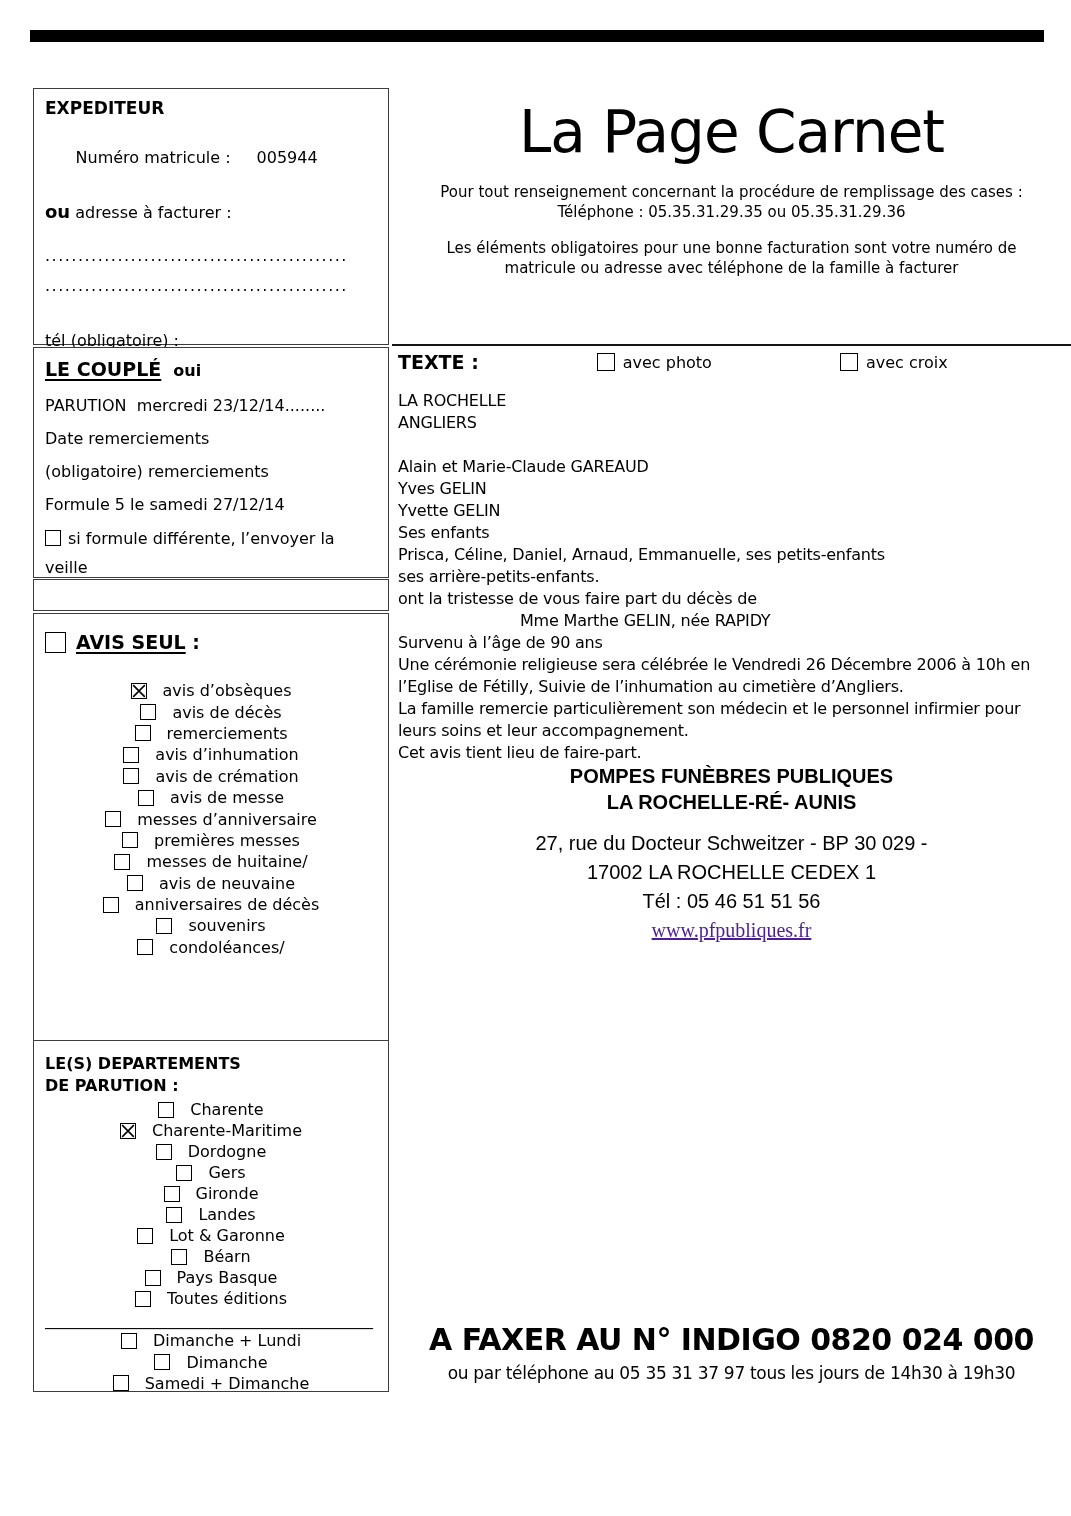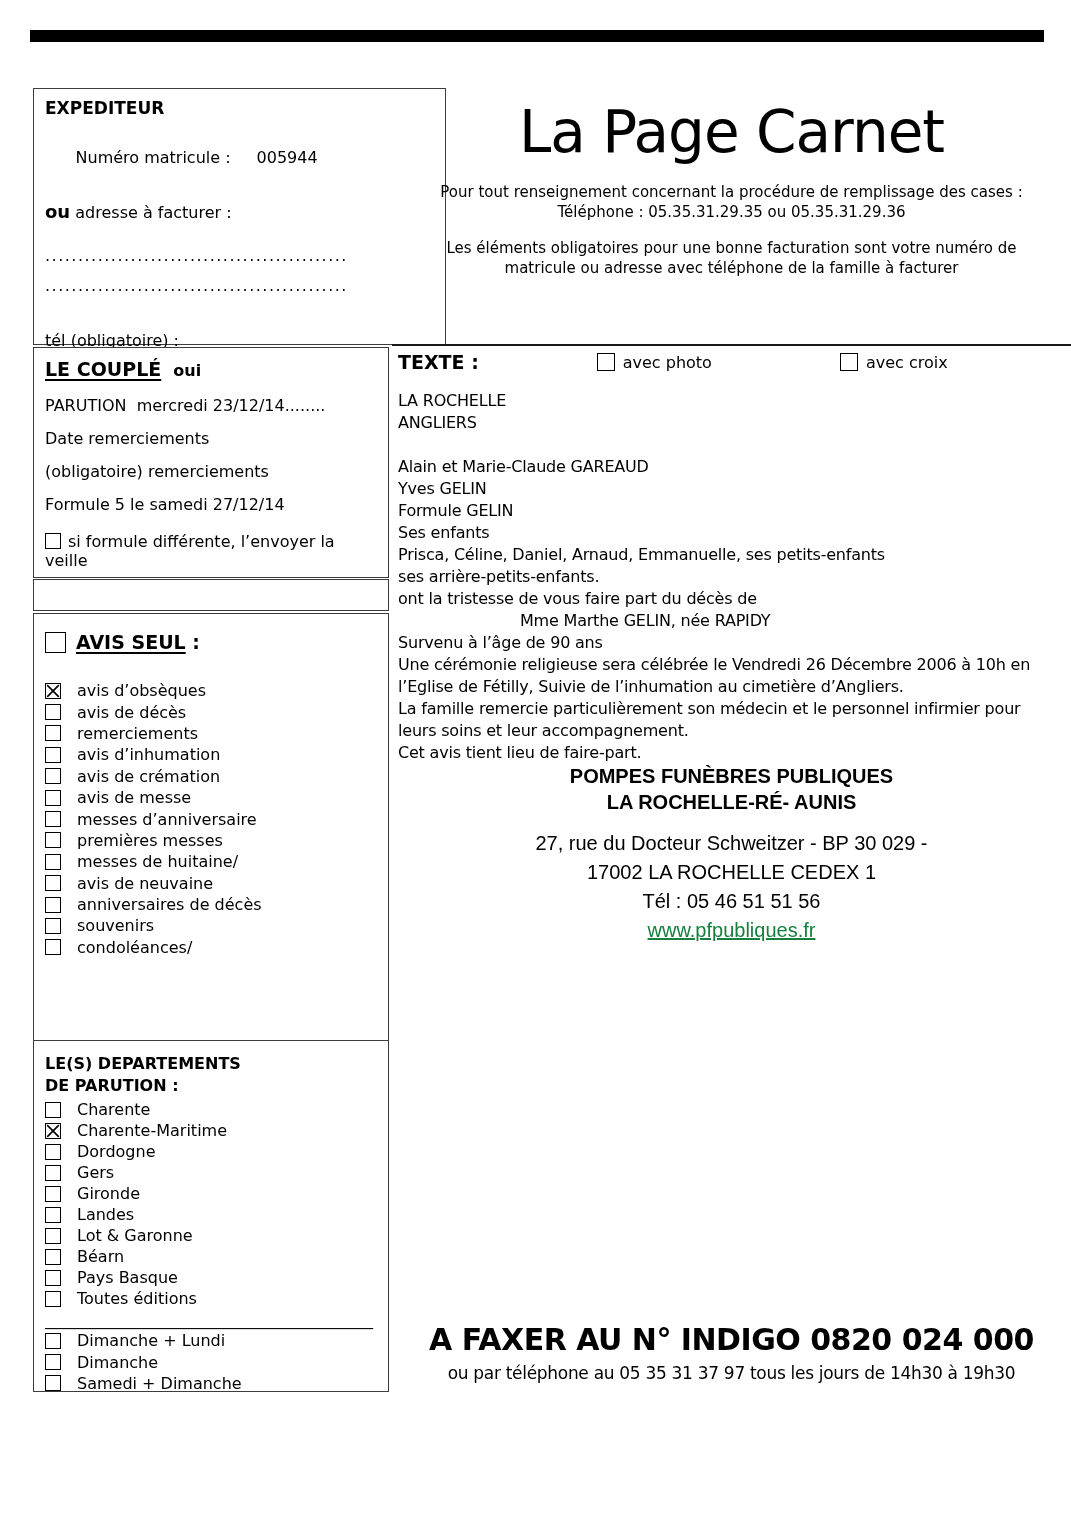--- a/index.html
+++ b/index.html
@@ -3,21 +3,21 @@
 <meta charset="utf-8">
 <style>
   html,body{margin:0;padding:0;background:#fff;}
   #page{position:relative;width:1071px;height:1516px;background:#ffffff;
         font-family:"DejaVu Sans",sans-serif;color:#000;overflow:hidden;}
   
   .top-bar{position:absolute;left:30px;top:30px;width:1014px;height:12px;background:#000;}
   
   .box{position:absolute;border:1.5px solid #3c3c3c;background:#fff;box-sizing:border-box;}
   
-  .expediteur{left:33px;top:88px;width:413px;height:257px;padding:8px 11px;font-size:16px;}
+  .expediteur{left:33px;top:88px;width:356px;height:257px;padding:8px 11px;font-size:16px;}
   .exp-title{font-size:17px;font-weight:bold;line-height:22px;}
   .exp-row{margin-top:6px;line-height:22px;white-space:pre-wrap;}
   .exp-row2{margin-top:10px;line-height:22px;}
   .ou{font-weight:bold;font-size:18px;}
   .mat-val{margin-left:26px;}
   .dots-line{margin-top:22px;line-height:20px;letter-spacing:1.5px;white-space:nowrap;overflow:hidden;}
   .dots-line + .dots-line{margin-top:10px;}
   .tel-row{margin-top:34px;line-height:22px;}
   
   .masthead{position:absolute;left:392px;top:100px;width:679px;text-align:center;}
@@ -33,44 +33,44 @@
   .grp-photo{margin-left:118px;}
   .grp-croix{margin-left:128px;}
   .obit{position:absolute;left:398px;top:390px;width:668px;font-size:16px;line-height:22px;letter-spacing:-0.2px;}
   .tline{min-height:22px;}
   .tline.indent{padding-left:122px;}
   
   .pompes{position:absolute;left:392px;top:763px;width:679px;text-align:center;
           font-family:"Liberation Sans",sans-serif;}
   .pf-name{font-size:20px;font-weight:bold;line-height:26px;}
   .pf-addr{margin-top:14px;font-size:20px;line-height:29px;}
-  .pf-link{color:#15803d;text-decoration:underline;}
+  .pf-link{color:#4c1d95;text-decoration:underline;font-family:Liberation Serif, serif;}
   
   .faxer{position:absolute;left:392px;top:1323px;width:679px;text-align:center;}
   .fax-head{font-size:30px;font-weight:bold;line-height:34px;letter-spacing:-0.5px;}
   .fax-sub{margin-top:5px;font-size:17px;line-height:22px;letter-spacing:-0.3px;}
   
   .couple{left:33px;top:347px;width:356px;height:231px;padding:8px 11px;font-size:16px;}
   .couple-title{line-height:26px;}
   .couple-title .main{font-size:19px;font-weight:bold;text-decoration:underline;
                       text-decoration-thickness:2px;text-underline-offset:3px;}
   .couple-title .oui{font-size:16px;font-weight:bold;margin-left:12px;}
   .c-row{margin-top:11px;line-height:22px;white-space:pre-wrap;}
-  .c-note{margin-top:16px;line-height:19px;}
+  .c-note{margin-top:8px;line-height:29px;}
   .c-note .cb{vertical-align:-2px;margin-right:7px;}
   
   .narrow{left:33px;top:579px;width:356px;height:32px;}
   
   .avis{left:33px;top:613px;width:356px;height:540px;padding:12px 11px;font-size:16px;}
   .avis-header{display:flex;align-items:center;gap:10px;height:28px;margin-top:2px;}
   .avis-header .ttl{font-size:19px;font-weight:bold;text-decoration:underline;
                     text-decoration-thickness:2px;text-underline-offset:3px;}
   .avis-header .colon{font-size:19px;font-weight:bold;}
   .item-list{margin-top:24px;}
-  .item{display:flex;align-items:center;gap:16px;height:21.4px;}
+  .item{display:flex;align-items:center;gap:16px;height:21.4px;justify-content:center;}
   .date-parution{position:absolute;left:11px;bottom:14px;line-height:22px;white-space:nowrap;}
   
   .depts{left:33px;top:1040px;width:356px;height:352px;padding:12px 11px;font-size:16px;}
   .dept-title{font-weight:bold;font-size:16px;line-height:22px;}
   .dept-list{margin-top:2px;}
   .dept-list .item{height:21px;}
   .divider{line-height:21px;white-space:nowrap;overflow:hidden;}
   .day-list .item{height:21.4px;}
   
   .cb{position:relative;display:inline-block;width:14px;height:14px;border:1.6px solid #000;
@@ -126,21 +126,21 @@
       <span>avec croix</span>
     </span>
   </div>
 
   <div class="obit">
     <div class="tline">LA ROCHELLE</div>
     <div class="tline">ANGLIERS</div>
     <div class="tline"></div>
     <div class="tline">Alain et Marie-Claude GAREAUD</div>
     <div class="tline">Yves GELIN</div>
-    <div class="tline">Formule GELIN</div>
+    <div class="tline">Yvette GELIN</div>
     <div class="tline">Ses enfants</div>
     <div class="tline">Prisca, Céline, Daniel, Arnaud, Emmanuelle, ses petits-enfants</div>
     <div class="tline">ses arrière-petits-enfants.</div>
     <div class="tline">ont la tristesse de vous faire part du décès de</div>
     <div class="tline indent">Mme Marthe GELIN, née RAPIDY</div>
     <div class="tline">Survenu à l’âge de 90 ans</div>
     <div class="tline">Une cérémonie religieuse sera célébrée le Vendredi 26 Décembre 2006 à 10h en</div>
     <div class="tline">l’Eglise de Fétilly, Suivie de l’inhumation au cimetière d’Angliers.</div>
     <div class="tline">La famille remercie particulièrement son médecin et le personnel infirmier pour</div>
     <div class="tline">leurs soins et leur accompagnement.</div>

